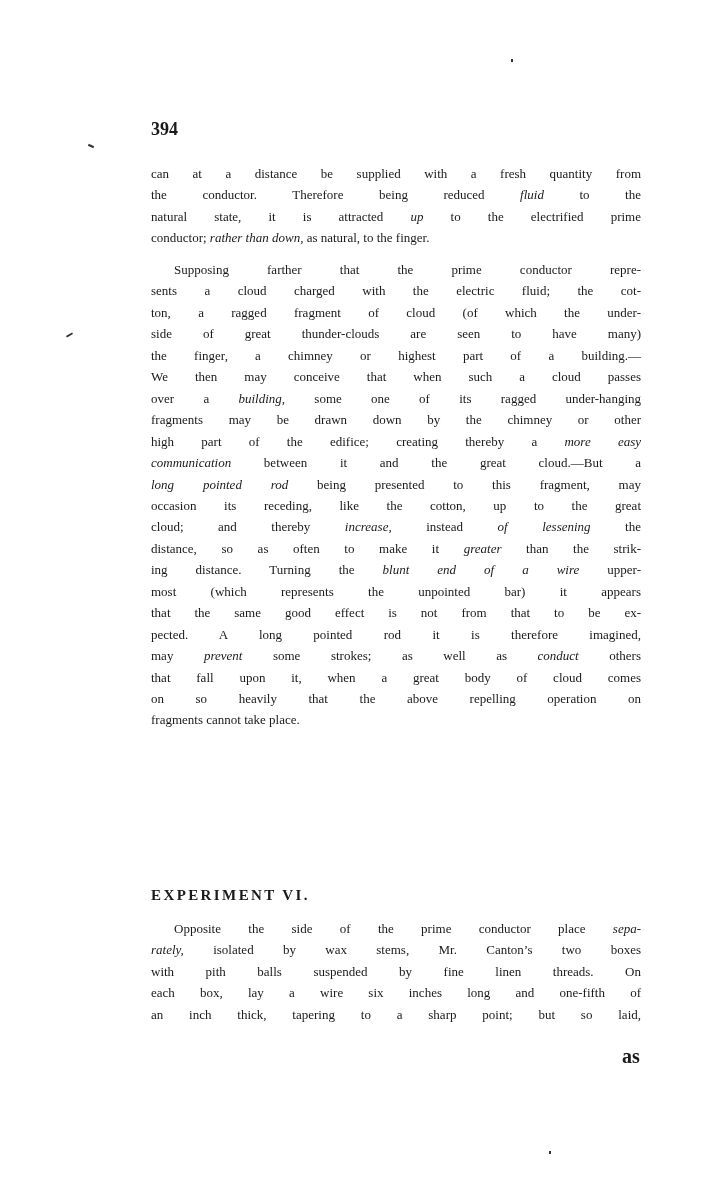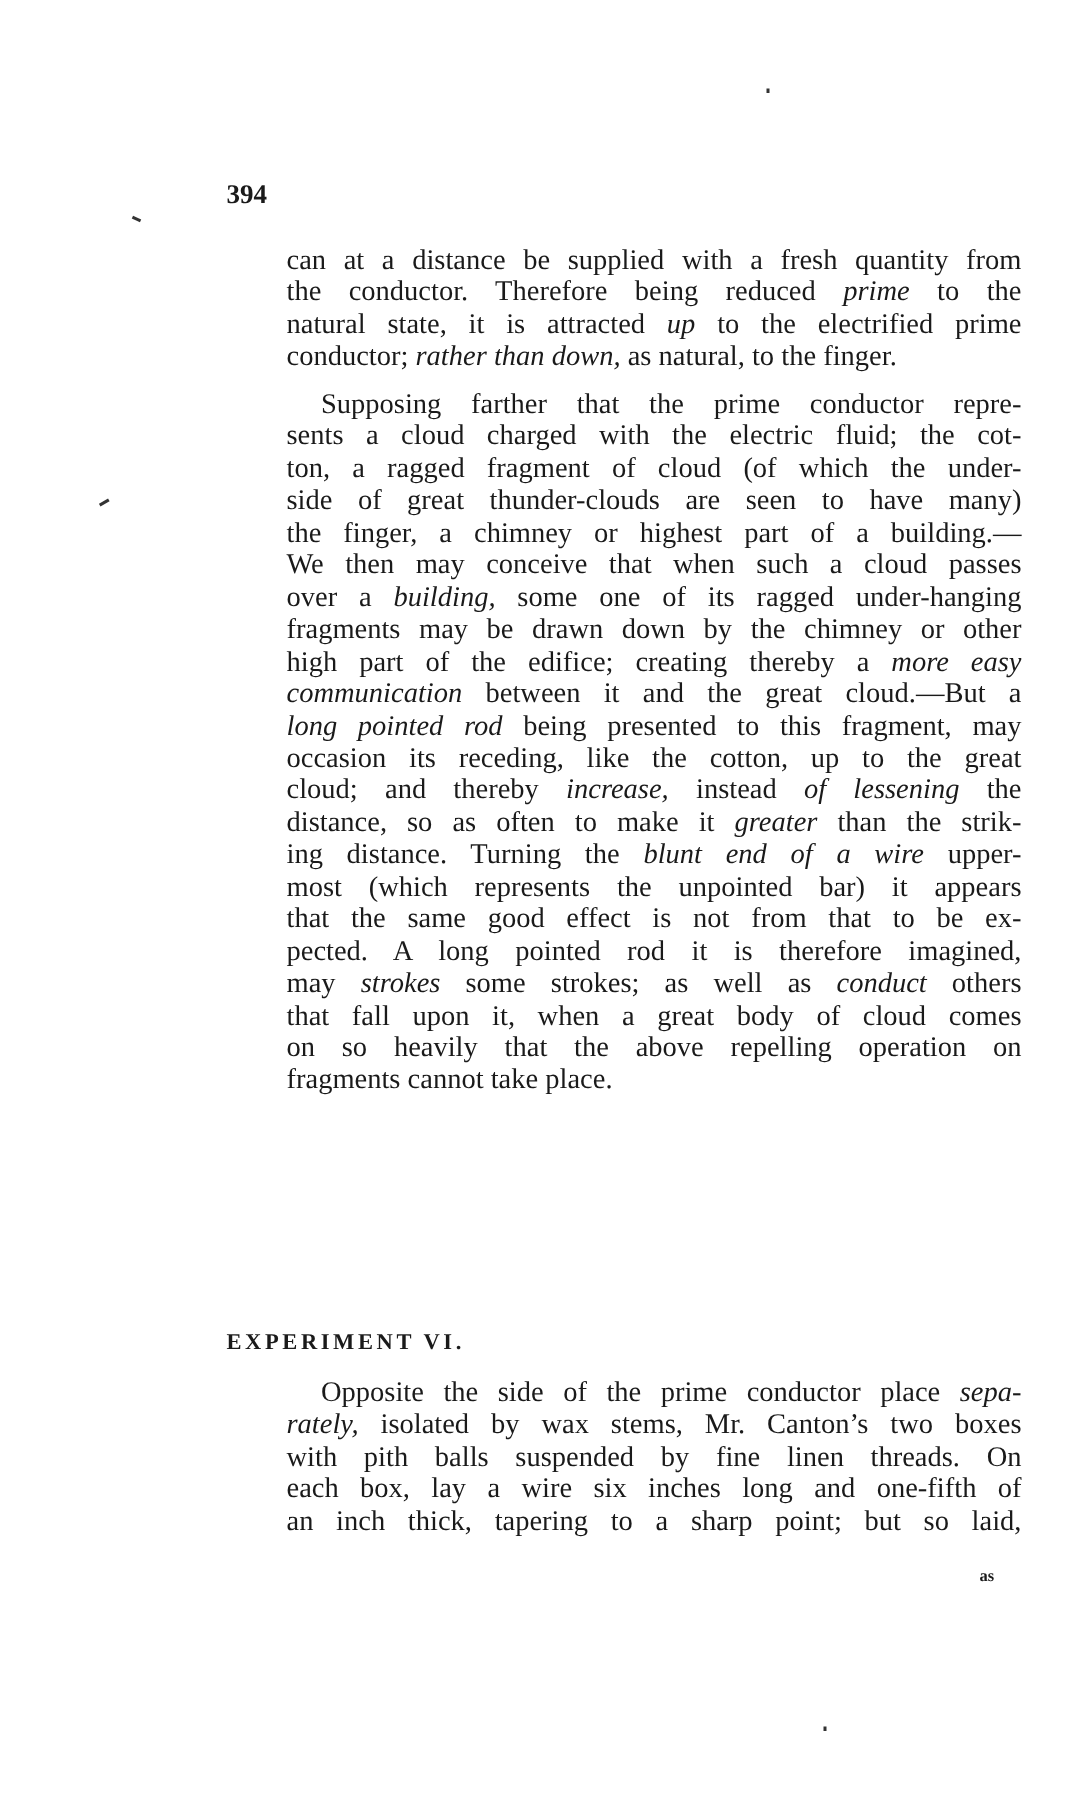--- a/index.html
+++ b/index.html
@@ -5,67 +5,67 @@
   html, body { margin: 0; padding: 0; background: #ffffff; }
   body { width: 722px; height: 1204px; position: relative; overflow: hidden;
          font-family: "Liberation Serif", "DejaVu Serif", serif; color: #1a1a1a; }
   .page { position: absolute; left: 0; top: 15px; width: 620px; height: 1204px; border-radius: 26px; }
   .header { position: absolute; left: 151px; top: 104px; width: 500px; height: 22px;
             font-size: 17px; font-weight: bold; white-space: nowrap; }
   .header .pnum { position: absolute; left: 0; top: 0; font-size: 18px; }
   .header .running { position: absolute; left: 40px; top: 2px; font-size: 12.5px;
                      letter-spacing: 2.1px; }
   .line { position: absolute; left: 151px; width: 490px; height: 22px;
-          font-size: 19px; line-height: 22px; white-space: nowrap;
-          text-align: justify; text-align-last: justify; margin-left: 40px; }
+          font-size: 13px; line-height: 22px; white-space: nowrap;
+          text-align: justify; text-align-last: justify; }
   .line.indent { left: 174px; width: 467px; }
   .line.last { text-align-last: left; }
   .line i { font-style: italic; }
   .heading { position: absolute; left: 151px; width: 490px; top: 872px;
              text-align: left; font-size: 15px; font-weight: bold;
              letter-spacing: 2.4px; }
-  .catch { position: absolute; left: 622px; top: 1030px; font-size: 11px; font-weight: bold; margin-left: 31px; }
+  .catch { position: absolute; left: 622px; top: 1030px; font-size: 20px; font-weight: bold; }
   .mark { position: absolute; background: #333; height: 2px; }
   .watermark { position: absolute; left: 474px; top: 1150px; color: #bdbdbd;
                font-family: "Liberation Sans", "DejaVu Sans", sans-serif; white-space: nowrap; }
   .watermark .small { font-size: 10px; vertical-align: 4px; }
   .watermark .big { font-family: "Liberation Serif", "DejaVu Serif", serif; font-size: 29px; }
 </style>
 </head>
 <body>
 
 <div class="page">
   <div class="header">
     <span class="pnum">394</span>
   </div>
 
   <div id="body-lines">
       <div class="line" style="top: 148px;"><span>can at a distance be supplied with a fresh quantity from</span></div>
-      <div class="line" style="top: 169.45px;"><span>the conductor.   Therefore being reduced </span><i>prime</i><span> to the</span></div>
+      <div class="line" style="top: 169.45px;"><span>the conductor.   Therefore being reduced </span><i>fluid</i><span> to the</span></div>
       <div class="line" style="top: 190.9px;"><span>natural state, it is attracted </span><i>up</i><span> to the electrified prime</span></div>
       <div class="line last" style="top: 212.35px;"><span>conductor; </span><i>rather than down,</i><span> as natural, to the finger.</span></div>
       <div class="line indent" style="top: 244px;"><span>Supposing farther that the prime conductor repre-</span></div>
       <div class="line" style="top: 265.45px;"><span>sents a cloud charged with the electric fluid; the cot-</span></div>
       <div class="line" style="top: 286.9px;"><span>ton, a ragged fragment of cloud (of which the under-</span></div>
       <div class="line" style="top: 308.35px;"><span>side of great thunder-clouds are seen to have many)</span></div>
       <div class="line" style="top: 329.8px;"><span>the finger, a chimney or highest part of a building.—</span></div>
       <div class="line" style="top: 351.25px;"><span>We then may conceive that when such a cloud passes</span></div>
       <div class="line" style="top: 372.7px;"><span>over a </span><i>building,</i><span> some one of its ragged under-hanging</span></div>
       <div class="line" style="top: 394.15px;"><span>fragments may be drawn down by the chimney or other</span></div>
       <div class="line" style="top: 415.6px;"><span>high part of the edifice; creating thereby a </span><i>more easy</i></div>
       <div class="line" style="top: 437.05px;"><i>communication</i><span> between it and the great cloud.—But a</span></div>
       <div class="line" style="top: 458.5px;"><i>long pointed rod</i><span> being presented to this fragment, may</span></div>
       <div class="line" style="top: 479.95px;"><span>occasion its receding, like the cotton, up to the great</span></div>
       <div class="line" style="top: 501.4px;"><span>cloud; and thereby </span><i>increase,</i><span> instead </span><i>of lessening</i><span> the</span></div>
       <div class="line" style="top: 522.85px;"><span>distance, so as often to make it </span><i>greater</i><span> than the strik-</span></div>
       <div class="line" style="top: 544.3px;"><span>ing distance.   Turning the </span><i>blunt end of a wire</i><span> upper-</span></div>
       <div class="line" style="top: 565.75px;"><span>most (which represents the unpointed bar) it appears</span></div>
       <div class="line" style="top: 587.2px;"><span>that the same good effect is not from that to be ex-</span></div>
       <div class="line" style="top: 608.65px;"><span>pected.   A long pointed rod it is therefore imagined,</span></div>
-      <div class="line" style="top: 630.1px;"><span>may </span><i>strokes</i><span> some strokes; as well as </span><i>conduct</i><span> others</span></div>
+      <div class="line" style="top: 630.1px;"><span>may </span><i>prevent</i><span> some strokes; as well as </span><i>conduct</i><span> others</span></div>
       <div class="line" style="top: 651.55px;"><span>that fall upon it, when a great body of cloud comes</span></div>
       <div class="line" style="top: 673px;"><span>on so heavily that the above repelling operation on</span></div>
       <div class="line last" style="top: 694.45px;"><span>fragments cannot take place.</span></div>
       <div class="line indent" style="top: 903px;"><span>Opposite the side of the prime conductor place </span><i>sepa-</i></div>
       <div class="line" style="top: 924.45px;"><i>rately,</i><span> isolated by wax stems, Mr. Canton’s two boxes</span></div>
       <div class="line" style="top: 945.9px;"><span>with pith balls suspended by fine linen threads.   On</span></div>
       <div class="line" style="top: 967.35px;"><span>each box, lay a wire six inches long and one-fifth of</span></div>
       <div class="line" style="top: 988.8px;"><span>an inch thick, tapering to a sharp point; but so laid,</span></div>
     </div>
 

